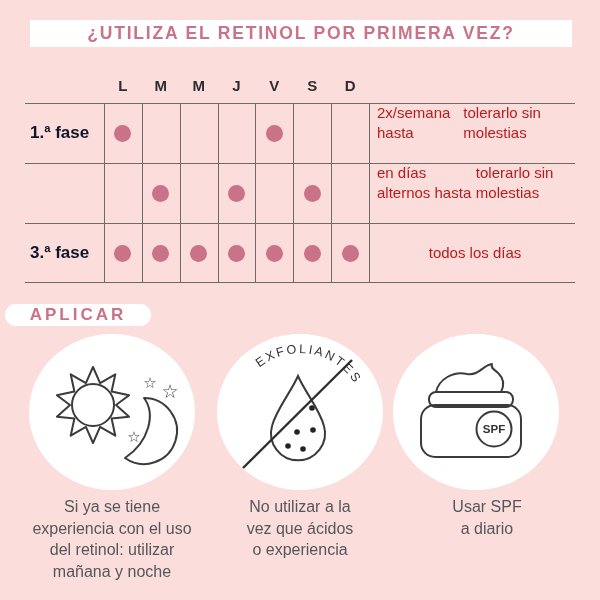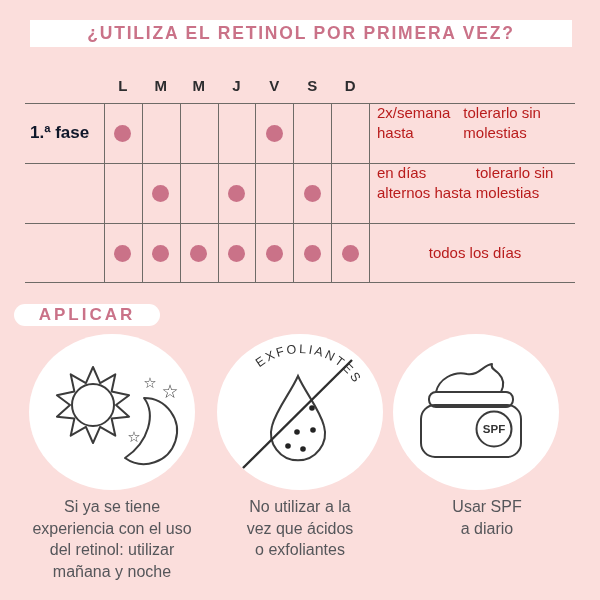--- a/index.html
+++ b/index.html
@@ -10,21 +10,21 @@
   }
   .banner{
     position:absolute; background:#ffffff;
     display:flex; align-items:center; justify-content:center;
   }
   .title-banner{ left:30px; top:20px; width:542px; height:27px; }
   .title-text{
     color:#ca7288; font-weight:bold; font-size:17.5px; letter-spacing:1.8px;
     white-space:nowrap;
   }
-  .aplicar-banner{ left:14px; top:304px; width:146px; height:22px;border-radius:11px; }
+  .aplicar-banner{ left:5px; top:304px; width:146px; height:22px;border-radius:11px; }
   .aplicar-text{
     color:#ca7288; font-weight:bold; font-size:17px; letter-spacing:3px;
     white-space:nowrap;
   }
   .day-letter{
     position:absolute; top:77px; width:38px; text-align:center;
     font-weight:bold; font-size:15px; color:#2d2d2f;
   }
   .hline{ position:absolute; left:25px; width:550px; height:1px; background:#6e6b67; }
   .vline{ position:absolute; top:103px; width:1px; height:179px; background:#6e6b67; }
@@ -140,38 +140,39 @@
       <div class="">2x/semana hasta</div>
       <div class="">tolerarlo sin molestias</div>
     </div>
     <div class="dot" style="left: 152.286px; top: 184.5px;"></div>
     <div class="dot" style="left: 228px; top: 184.5px;"></div>
     <div class="dot" style="left: 303.714px; top: 184.5px;"></div>
     <div class="note" style="top: 163px;">
       <div class="">en días alternos hasta</div>
       <div class="">tolerarlo sin molestias</div>
     </div>
+    <div class="fase-label" style="top: 223px;">3.ª fase</div>
     <div class="dot" style="left: 114.429px; top: 244.5px;"></div>
     <div class="dot" style="left: 152.286px; top: 244.5px;"></div>
     <div class="dot" style="left: 190.143px; top: 244.5px;"></div>
     <div class="dot" style="left: 228px; top: 244.5px;"></div>
     <div class="dot" style="left: 265.857px; top: 244.5px;"></div>
     <div class="dot" style="left: 303.714px; top: 244.5px;"></div>
     <div class="dot" style="left: 341.571px; top: 244.5px;"></div>
     <div class="note" style="top: 223px; align-items: center;">
       <div class="">todos los días</div>
     </div>
     <div class="caption" style="left: -3px;">
       <div class="">Si ya se tiene</div>
       <div class="">experiencia con el uso</div>
       <div class="">del retinol: utilizar</div>
       <div class="">mañana y noche</div>
     </div>
     <div class="caption" style="left: 185px;">
       <div class="">No utilizar a la</div>
       <div class="">vez que ácidos</div>
-      <div class="">o exfoliantes</div>
+      <div class="">o experiencia</div>
     </div>
     <div class="caption" style="left: 372px;">
       <div class="">Usar SPF</div>
       <div class="">a diario</div>
     </div>
   </div>
 
 </body></html>

